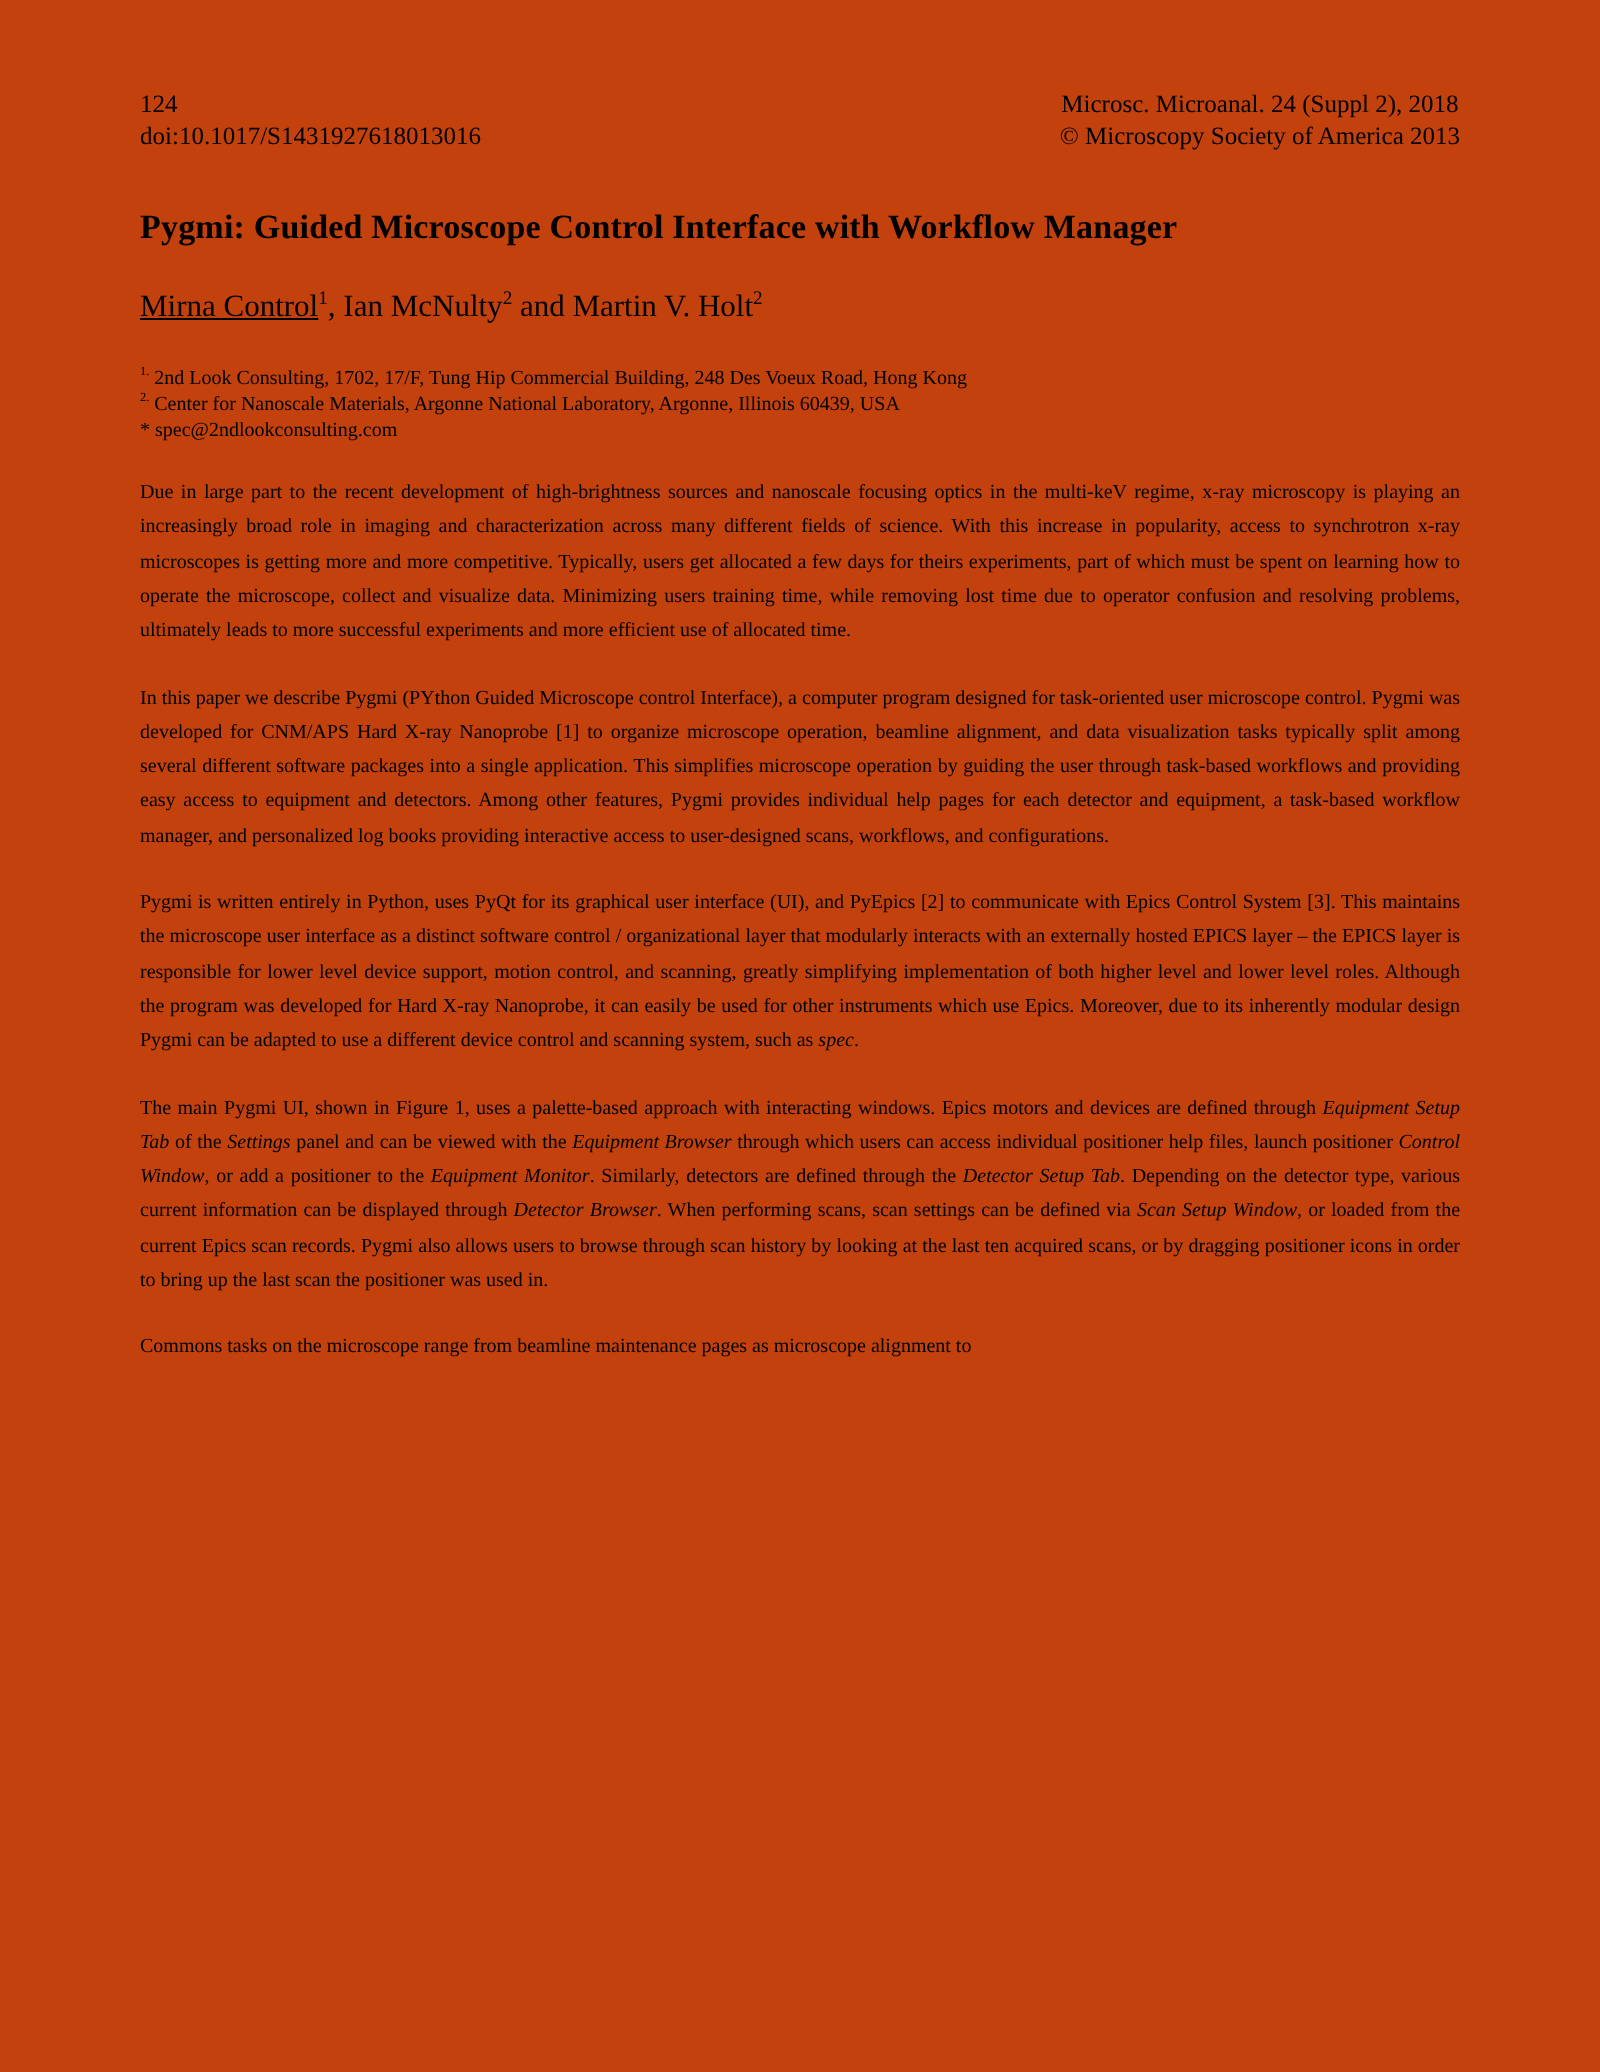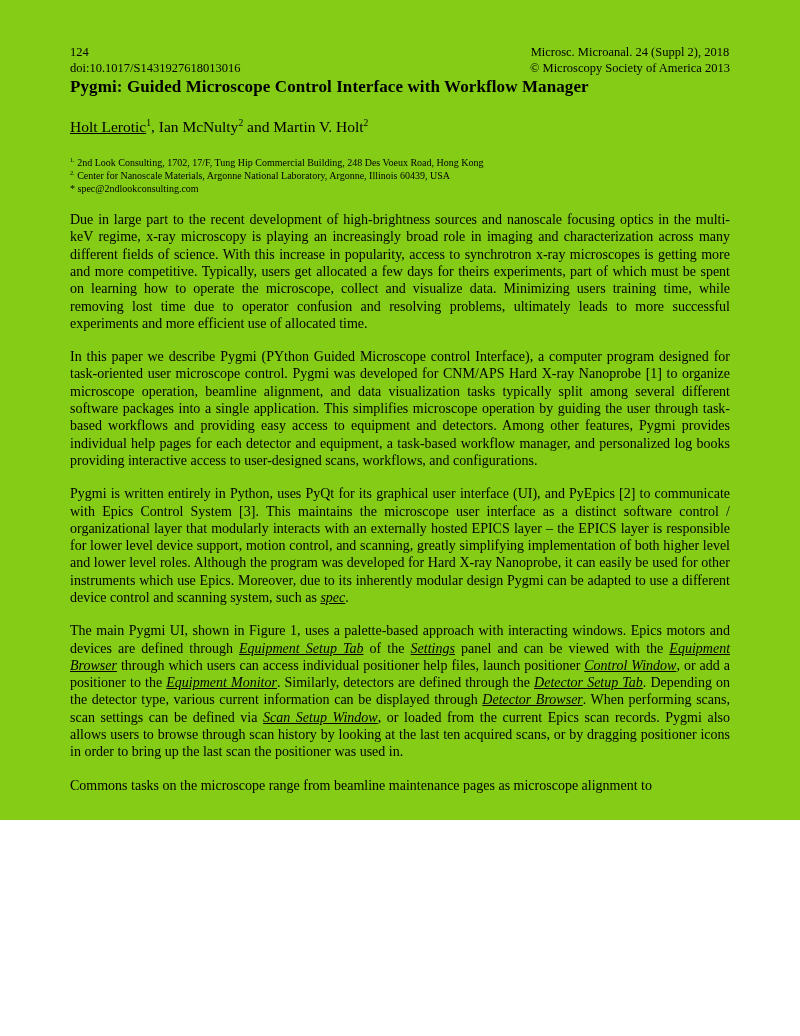--- a/index.html
+++ b/index.html
@@ -1,80 +1,81 @@
 <!DOCTYPE html>
 <html><head>
 <meta charset="utf-8">
 <style>
   * { margin: 0; padding: 0; box-sizing: border-box; }
   html, body { background: #ffffff; }
   .page {
     width: 800px;
-    height: 820px;
-    background: #84cc16;
+    height: 1036px;
+    background: #c2410c;
     padding: 44px 70px 0 70px;
     font-family: "Liberation Serif", serif;
     color: #000000;
     overflow: hidden;
   }
   .header {
     display: flex;
     justify-content: space-between;
     font-size: 12.5px;
     line-height: 1.3;
   }
   .header-right { text-align: center; }
   .title {
+    margin-top: 27px;
     font-size: 17px;
     font-weight: bold;
     letter-spacing: 0.1px;
   }
   .authors {
     margin-top: 21px;
     font-size: 15.5px;
   }
   .affiliations {
     margin-top: 20px;
     font-size: 10px;
     line-height: 1.32;
   }
   .body-text { margin-top: 13px; }
   .body-text p {
-    font-size: 14px;
+    font-size: 10px;
     line-height: 17.3px;
     text-align: justify;
     margin-top: 16px;
   }
   sup {
     font-size: 0.62em;
     vertical-align: super;
     line-height: 0;
   }
-  .run-i { font-style: italic; text-decoration: underline; }
+  .run-i { font-style: italic; }
   .run-u { text-decoration: underline; }
 </style>
 </head>
 <body>
 
 <div class="page">
 
   <header class="header">
     <div class="header-left">
       <div>124</div>
       <div>doi:10.1017/S1431927618013016</div>
     </div>
     <div class="header-right">
       <div>Microsc. Microanal. 24 (Suppl 2), 2018</div>
       <div>© Microscopy Society of America 2013</div>
     </div>
   </header>
 
   <h1 class="title">Pygmi: Guided Microscope Control Interface with Workflow Manager</h1>
 
-  <p class="authors"><span class="run-u">Holt Lerotic</span><sup>1</sup>, Ian McNulty<sup>2</sup> and Martin V. Holt<sup>2</sup></p>
+  <p class="authors"><span class="run-u">Mirna Control</span><sup>1</sup>, Ian McNulty<sup>2</sup> and Martin V. Holt<sup>2</sup></p>
 
   <div class="affiliations">
     <p><sup>1.</sup> 2nd Look Consulting, 1702, 17/F, Tung Hip Commercial Building, 248 Des Voeux Road, Hong Kong</p>
     <p><sup>2.</sup> Center for Nanoscale Materials, Argonne National Laboratory, Argonne, Illinois 60439, USA</p>
     <p>* spec@2ndlookconsulting.com</p>
   </div>
 
   <div class="body-text">
     <p>Due in large part to the recent development of high-brightness sources and nanoscale focusing optics in the multi-keV regime, x-ray microscopy is  playing an increasingly broad role in imaging and characterization across many different fields of science.  With this increase in popularity, access to synchrotron x-ray microscopes is getting more and more competitive. Typically, users get allocated a few days for theirs experiments, part of which must be spent on learning how to operate the microscope, collect and visualize data. Minimizing users training time, while removing lost time due to operator confusion and resolving problems, ultimately leads to more successful experiments and more efficient use of allocated time.</p>
     <p>In this paper we describe Pygmi (PYthon Guided Microscope control Interface), a computer program designed for task-oriented user microscope control. Pygmi was developed for CNM/APS Hard X-ray Nanoprobe [1] to organize microscope operation, beamline alignment, and data visualization tasks typically split among several different software packages into a single application.  This simplifies microscope operation by guiding the user through task-based workflows and providing easy access to equipment and detectors. Among other features, Pygmi provides individual help pages for each detector and equipment, a task-based workflow manager, and personalized log books providing interactive access to user-designed scans, workflows, and configurations.</p>

